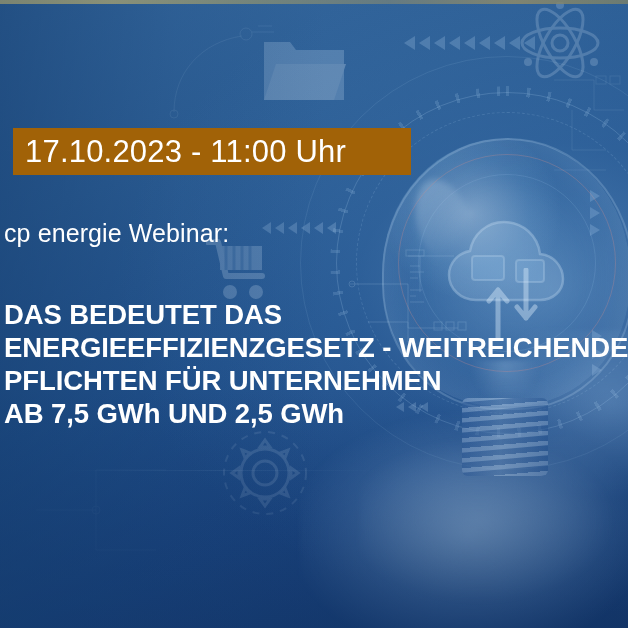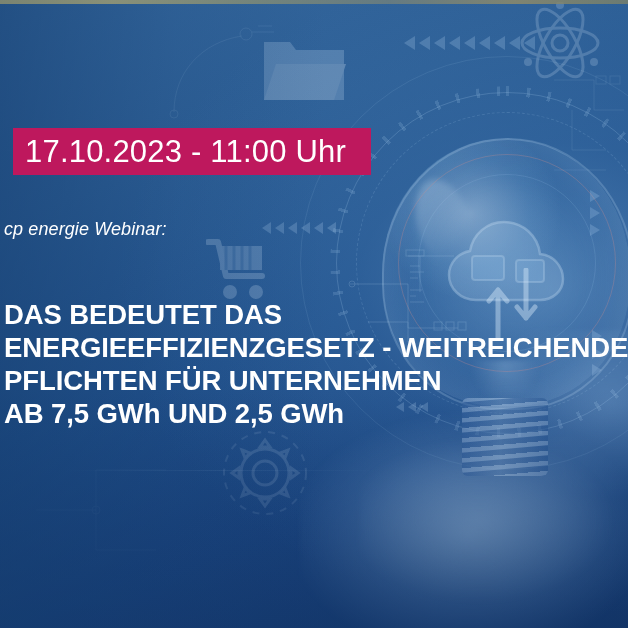--- a/index.html
+++ b/index.html
@@ -236,47 +236,46 @@
 
   .content {
     position: absolute;
     inset: 0;
   }
 
   .date-chip {
     position: absolute;
     left: 13px;
     top: 128px;
-    width: 358px;
+    width: 398px;
     height: 47px;
-    background: #be185d;
+    background: #a16207;
     display: flex;
     align-items: center;
     padding-left: 12px;
     box-sizing: border-box;
   }
   .date-chip span {
     color: #ffffff;
     font-size: 31px;
     font-weight: 400;
     letter-spacing: .2px;
     line-height: 1;
     white-space: nowrap;
   }
 
   .eyebrow {
     position: absolute;
     left: 4px;
     top: 219px;
     color: #ffffff;
-    font-size: 18px;
+    font-size: 25px;
     font-weight: 400;
     letter-spacing: .1px;
     white-space: nowrap;
-    font-style: italic;
   }
 
   .headline {
     position: absolute;
     left: 4px;
     top: 298px;
     width: 700px;
   }
   .headline .line {
     color: #ffffff;

